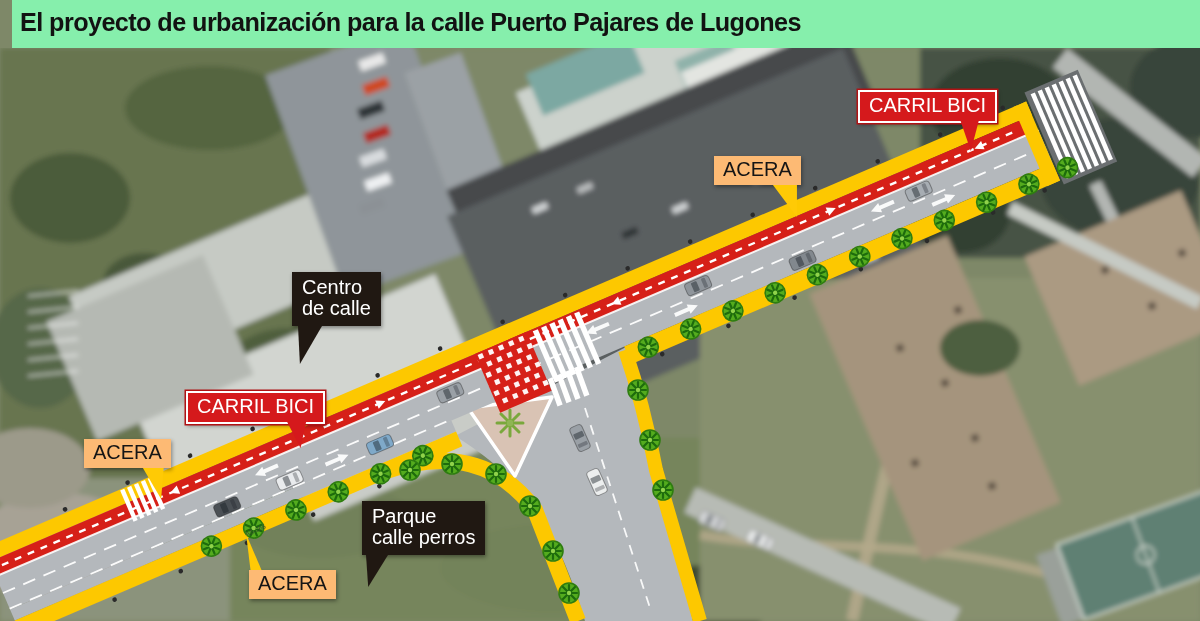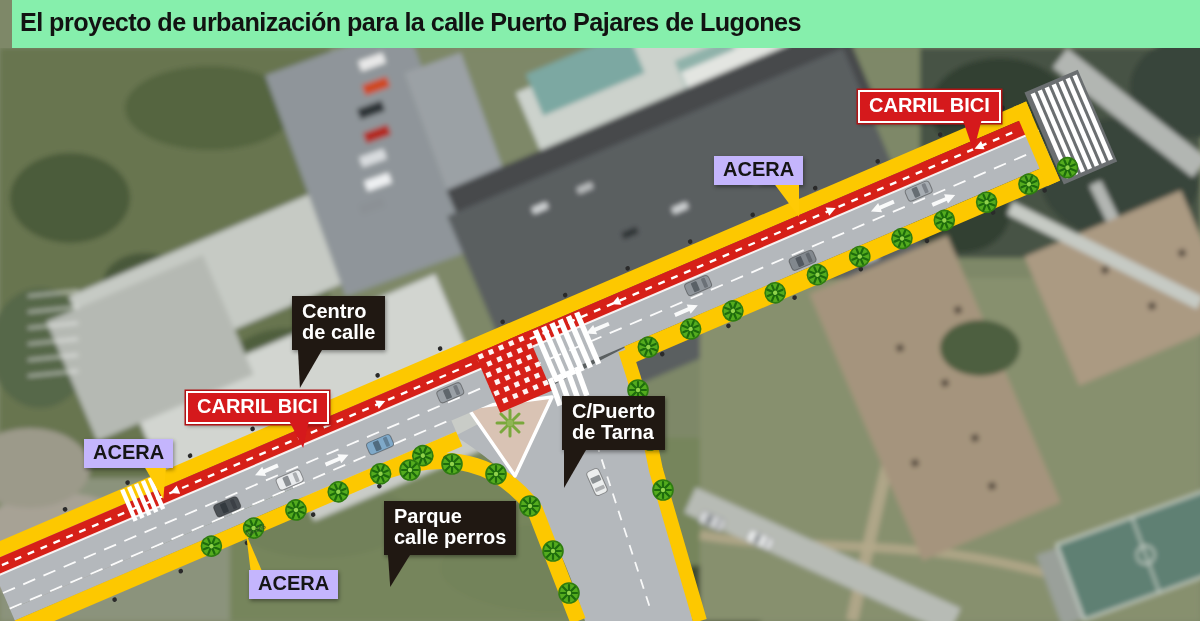--- a/index.html
+++ b/index.html
@@ -3,25 +3,25 @@
 <meta charset="utf-8">
 <style>
   html,body{margin:0;padding:0;background:#fff;}
   #stage{position:relative;width:1200px;height:621px;overflow:hidden;background:#7e8868;
          font-family:"Liberation Sans",sans-serif;}
   #header{position:absolute;left:12px;top:0;width:1200px;height:48px;background:#86efac;z-index:6;}
   #headline{position:absolute;left:8px;top:7px;font-size:26px;font-weight:800;color:#121212;
             letter-spacing:-0.6px;white-space:nowrap;transform:scaleX(.97);transform-origin:left;}
   #mapsvg{position:absolute;left:0;top:48px;}
   
-  .lbl{position:absolute;z-index:5;font-weight:bold;white-space:nowrap;line-height:1.05;}
+  .lbl{position:absolute;z-index:5;font-weight:normal;white-space:nowrap;line-height:1.05;}
   .lbl .txt{position:relative;z-index:2;display:block;}
   .red{background:#d5191c;color:#fff;font-size:20px;padding:3px 9px 5px;
        border:2px solid #fff;box-shadow:0 0 0 1.5px #b01214,1px 2px 4px rgba(0,0,0,.4);}
-  .yellow{background:#c4b5fd;color:#151515;font-size:20px;padding:3px 9px 5px;
+  .yellow{background:#fdba74;color:#151515;font-size:20px;padding:3px 9px 5px;
           box-shadow:1px 2px 4px rgba(0,0,0,.4);}
   .black{background:#201812;color:#fff;font-size:20px;padding:5px 10px 7px;
          box-shadow:1px 2px 4px rgba(0,0,0,.4);}
   .ptr{position:absolute;z-index:1;}
   .ptr.red-p{background:#d5191c;}
   .ptr.yellow-p{background:#ffca05;}
   .ptr.black-p{background:#201812;}
 </style>
 </head>
 <body>
@@ -343,43 +343,38 @@
   <div class="lbl red" style="left:858px;top:90px;">
     <span class="txt">CARRIL BICI</span>
     <div class="ptr red-p" style="left:72%;top:100%;width:22px;height:32px;margin-top:-2px;clip-path:polygon(12% 0,100% 0,62% 100%);"></div>
   </div>
 
   <div class="lbl yellow" style="left:714px;top:156px;">
     <span class="txt">ACERA</span>
     <div class="ptr yellow-p" style="right:4px;top:100%;width:24px;height:32px;clip-path:polygon(0 0,100% 0,100% 100%);"></div>
   </div>
 
-  <div class="lbl black" style="left:292px;top:296px;">
+  <div class="lbl black" style="left:292px;top:272px;">
     <span class="txt">Centro</span>
     <span class="txt">de calle</span>
     <div class="ptr black-p" style="left:6px;top:100%;width:24px;height:38px;clip-path:polygon(0 0,100% 0,8% 100%);"></div>
   </div>
 
   <div class="lbl red" style="left:186px;top:391px;">
     <span class="txt">CARRIL BICI</span>
     <div class="ptr red-p" style="left:70%;top:100%;width:24px;height:28px;margin-top:-2px;clip-path:polygon(15% 0,100% 0,75% 100%);"></div>
   </div>
 
   <div class="lbl yellow" style="left:84px;top:439px;">
     <span class="txt">ACERA</span>
     <div class="ptr yellow-p" style="right:2px;top:100%;width:26px;height:31px;clip-path:polygon(0 0,80% 0,70% 100%);"></div>
   </div>
 
-  <div class="lbl black" style="left:562px;top:396px;">
-    <span class="txt">C/Puerto</span>
-    <span class="txt">de Tarna</span>
-    <div class="ptr black-p" style="left:2px;top:100%;width:22px;height:38px;clip-path:polygon(0 0,100% 0,0 100%);"></div>
-  </div>
-
-  <div class="lbl black" style="left:362px;top:501px;margin-left:22px;">
+
+  <div class="lbl black" style="left:362px;top:501px;">
     <span class="txt">Parque</span>
     <span class="txt">calle perros</span>
     <div class="ptr black-p" style="left:4px;top:100%;width:22px;height:32px;clip-path:polygon(0 0,100% 0,10% 100%);"></div>
   </div>
 
   <div class="lbl yellow" style="left:249px;top:570px;">
     <span class="txt">ACERA</span>
     <div class="ptr yellow-p" style="left:-4px;bottom:100%;width:22px;height:36px;clip-path:polygon(5% 0,75% 100%,25% 100%);"></div>
   </div>
 

